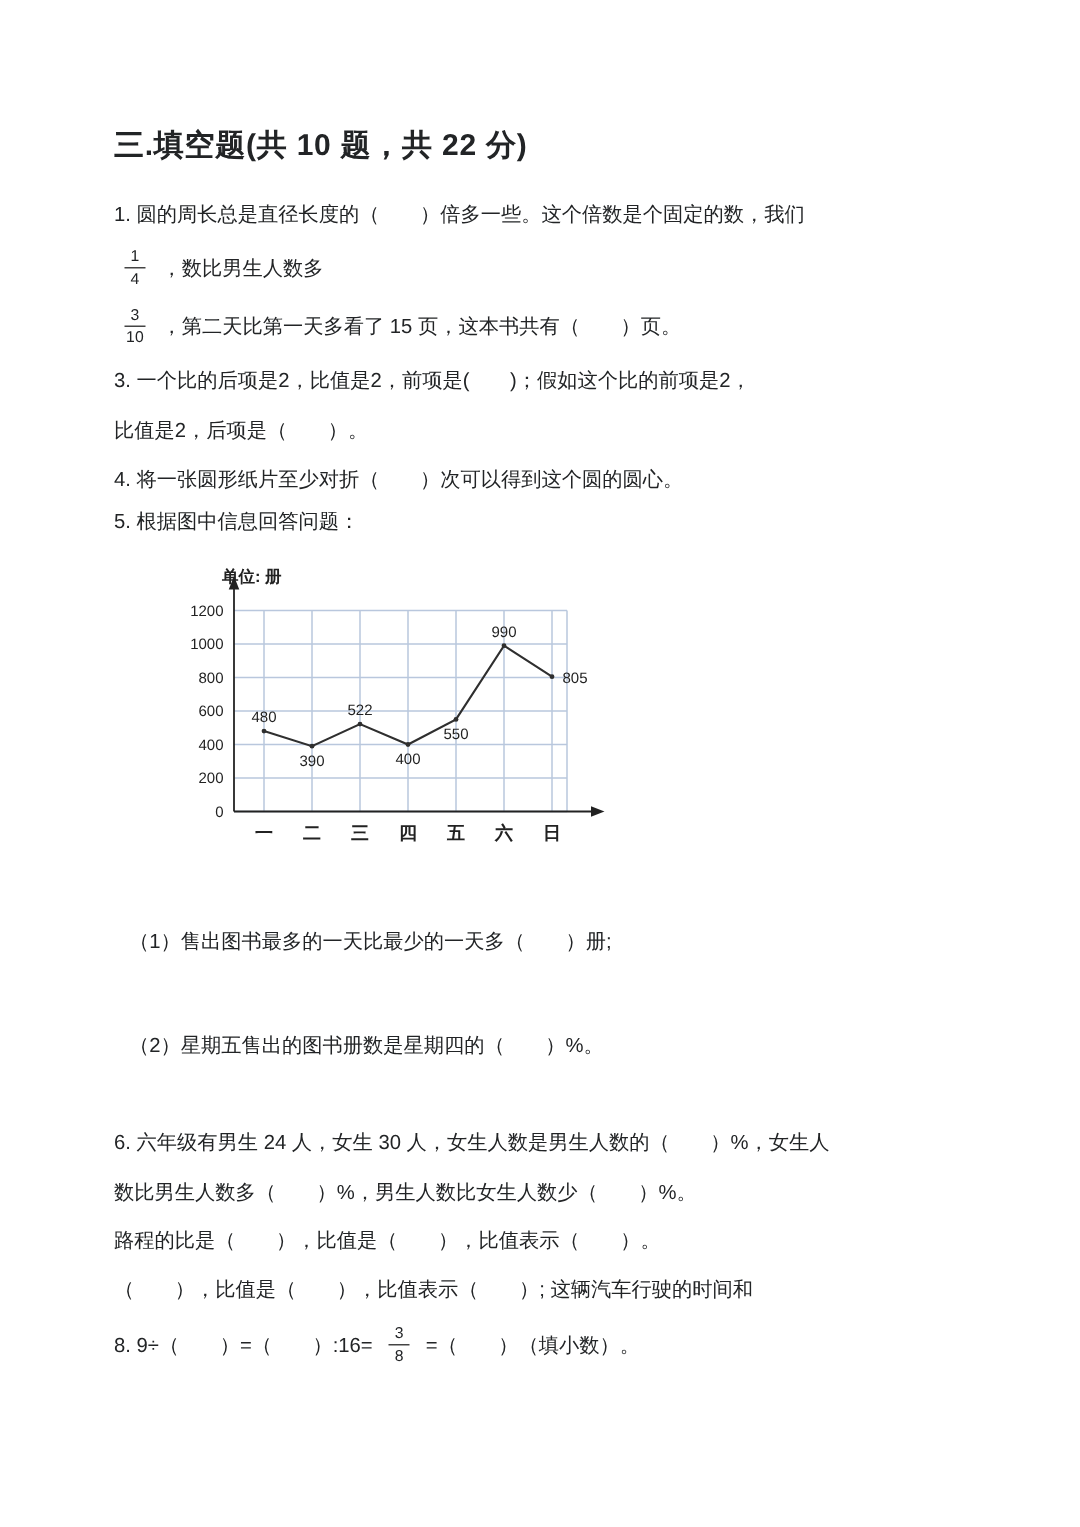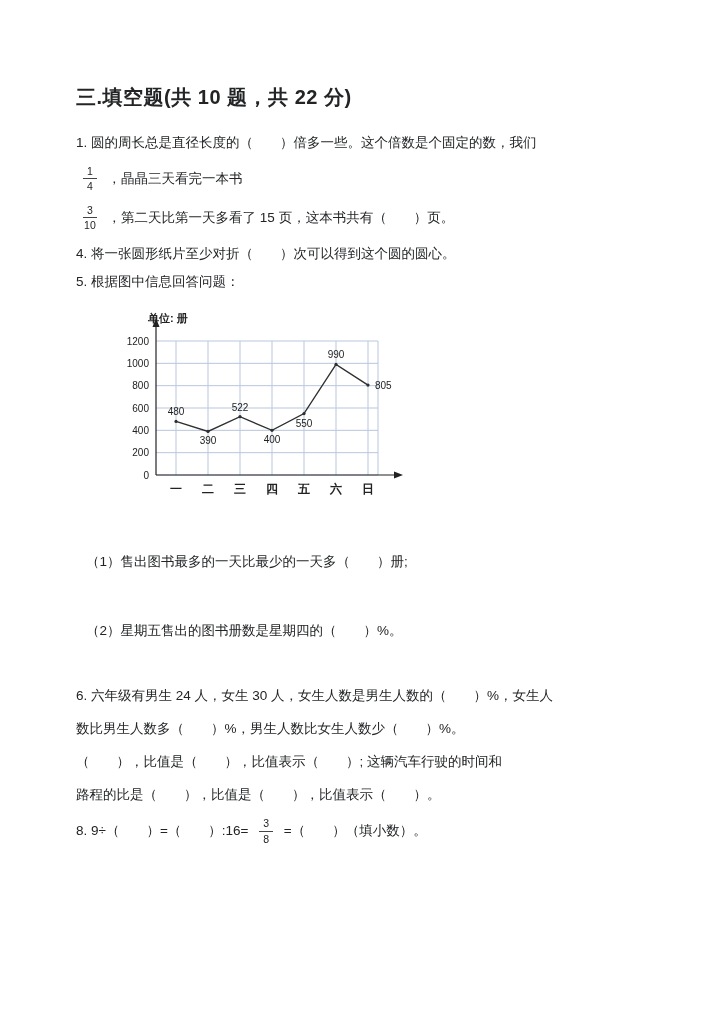--- a/index.html
+++ b/index.html
@@ -39,31 +39,35 @@
   <p class="q">
     <span class="ln">1. 圆的周长总是直径长度的（　　）倍多一些。这个倍数是个固定的数，我们</span>
   </p>
 
   <p class="q q2">
     <span class="ln">
       <span class="frac">
           <span class="num">1</span>
           <span class="den">4</span>
         </span>
-      <span>，晶晶三天看完一本书</span>
+      <span>，数比男生人数多</span>
     </span>
     <span class="ln">
       <span class="frac">
           <span class="num">3</span>
           <span class="den">10</span>
         </span>
       <span>，第二天比第一天多看了 15 页，这本书共有（　　）页。</span>
     </span>
   </p>
 
+  <p class="q">
+    <span class="ln">3. 一个比的后项是2，比值是2，前项是(　　)；假如这个比的前项是2，</span>
+    <span class="ln">比值是2，后项是（　　）。</span>
+  </p>
 
   <p class="q q-small">4. 将一张圆形纸片至少对折（　　）次可以得到这个圆的圆心。</p>
 
   <p class="q q-small">5. 根据图中信息回答问题：</p>
 
   <div class="chart-wrap">
     <svg width="360" height="212" viewBox="0 0 360 212">
         <line x1="62" y1="168" x2="284" y2="168" stroke="#b9c7dd" stroke-width="1"></line>
         <text x="55" y="171.5" text-anchor="end" font-size="10" fill="#222222">0</text>
         <line x1="62" y1="145.66666666666666" x2="284" y2="145.66666666666666" stroke="#b9c7dd" stroke-width="1"></line>
@@ -119,22 +123,22 @@
   <p class="sub sub-1">（1）售出图书最多的一天比最少的一天多（　　）册;</p>
 
   <p class="sub sub-2">（2）星期五售出的图书册数是星期四的（　　）%。</p>
 
   <p class="q q6">
     <span class="ln">6. 六年级有男生 24 人，女生 30 人，女生人数是男生人数的（　　）%，女生人</span>
     <span class="ln">数比男生人数多（　　）%，男生人数比女生人数少（　　）%。</span>
   </p>
 
   <p class="q q7">
+    <span class="ln">路程的比是（　　），比值是（　　），比值表示（　　）。</span>
     <span class="ln">（　　），比值是（　　），比值表示（　　）; 这辆汽车行驶的时间和</span>
-    <span class="ln">路程的比是（　　），比值是（　　），比值表示（　　）。</span>
   </p>
 
   <p class="q">
     <span>8. 9÷（　　）=（　　）:16=</span>
     <span class="frac">
         <span class="num">3</span>
         <span class="den">8</span>
       </span>
     <span>=（　　）（填小数）。</span>
   </p>

